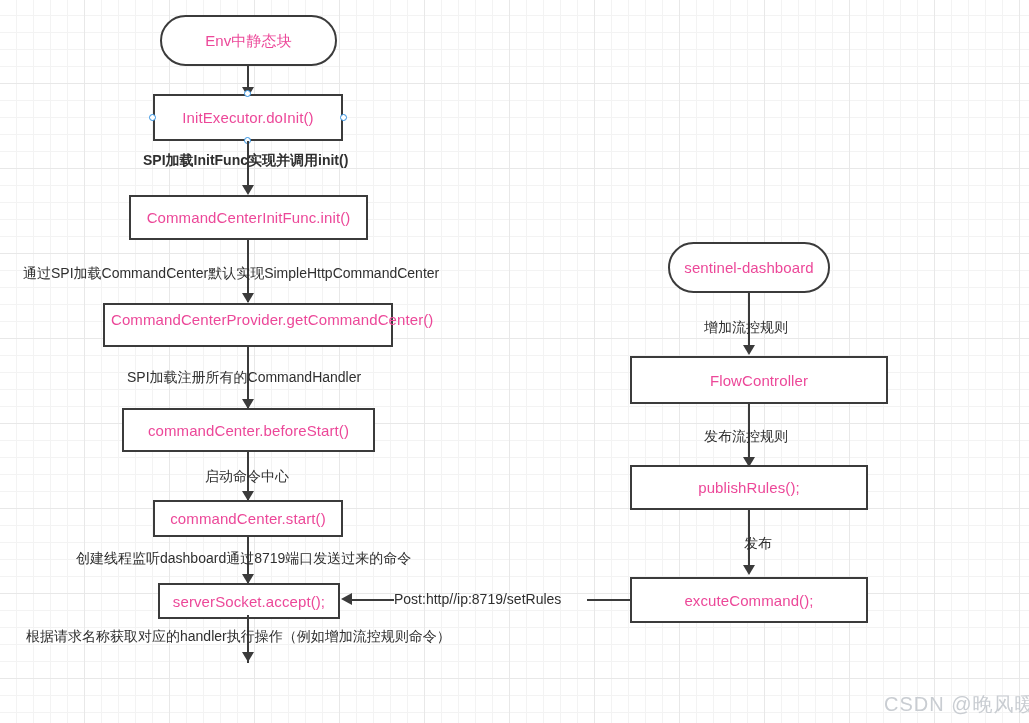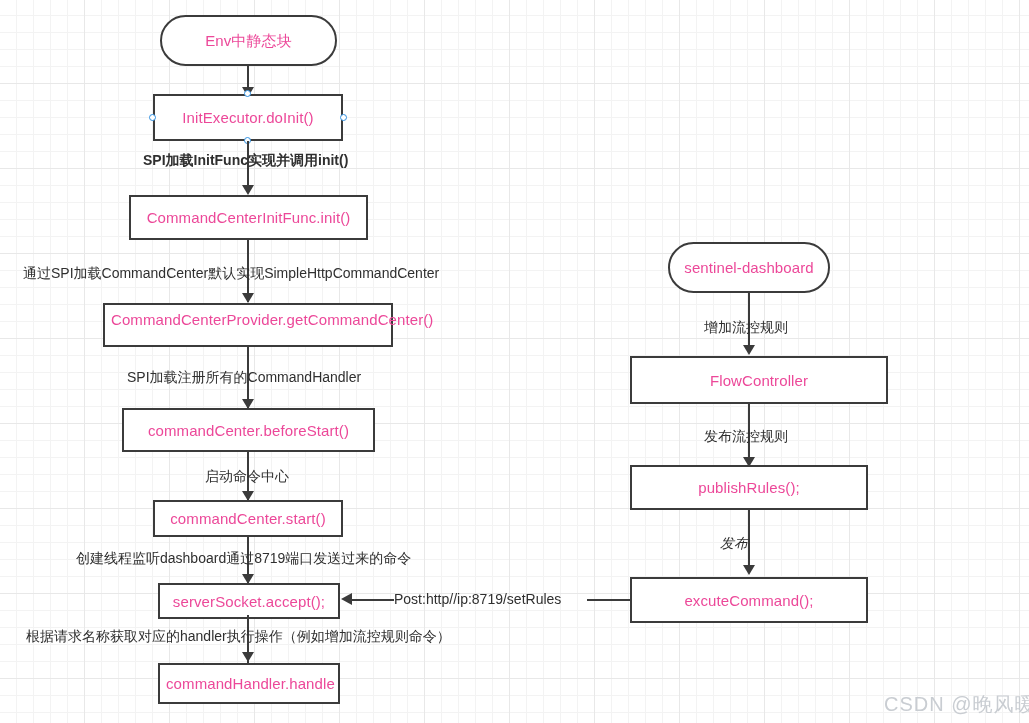--- a/index.html
+++ b/index.html
@@ -142,23 +142,20 @@
   <div class="edge-label" style="left:76px; top:550px;">创建线程监听dashboard通过8719端口发送过来的命令</div>
 
   <div class="node" style="left:158px; top:583px; width:182px; height:36px;">
     <span class="node-label">serverSocket.accept();</span>
   </div>
 
   <div class="conn v" style="left:247px; top:615px; height:48px;"></div>
   <div class="arrow-down" style="left:242px; top:652px;"></div>
   <div class="edge-label" style="left:26px; top:628px;">根据请求名称获取对应的handler执行操作（例如增加流控规则命令）</div>
 
-  <div class="node" style="left:158px; top:663px; width:182px; height:41px;">
-    <span class="node-label">commandHandler.handle</span>
-  </div>
 
   <div class="node rounded" style="left:668px; top:242px; width:162px; height:51px;">
     <span class="node-label">sentinel-dashboard</span>
   </div>
 
   <div class="conn v" style="left:748px; top:293px; height:60px;"></div>
   <div class="arrow-down" style="left:743px; top:345px;"></div>
   <div class="edge-label" style="left:704px; top:319px;">增加流控规则</div>
 
   <div class="node" style="left:630px; top:356px; width:258px; height:48px;">
@@ -168,21 +165,21 @@
   <div class="conn v" style="left:748px; top:404px; height:62px;"></div>
   <div class="arrow-down" style="left:743px; top:457px;"></div>
   <div class="edge-label" style="left:704px; top:428px;">发布流控规则</div>
 
   <div class="node" style="left:630px; top:465px; width:238px; height:45px;">
     <span class="node-label">publishRules();</span>
   </div>
 
   <div class="conn v" style="left:748px; top:510px; height:62px;"></div>
   <div class="arrow-down" style="left:743px; top:565px;"></div>
-  <div class="edge-label" style="left:720px; top:535px;font-style:italic;">发布</div>
+  <div class="edge-label" style="left:744px; top:535px;">发布</div>
 
   <div class="node" style="left:630px; top:577px; width:238px; height:46px;">
     <span class="node-label">excuteCommand();</span>
   </div>
 
   <div class="conn h" style="left:587px; top:599px; width:43px;"></div>
   <div class="conn h" style="left:352px; top:599px; width:42px;"></div>
   <div class="arrow-left" style="left:341px; top:593px;"></div>
   <div class="edge-label" style="left:394px; top:591px;">Post:http//ip:8719/setRules</div>
 

